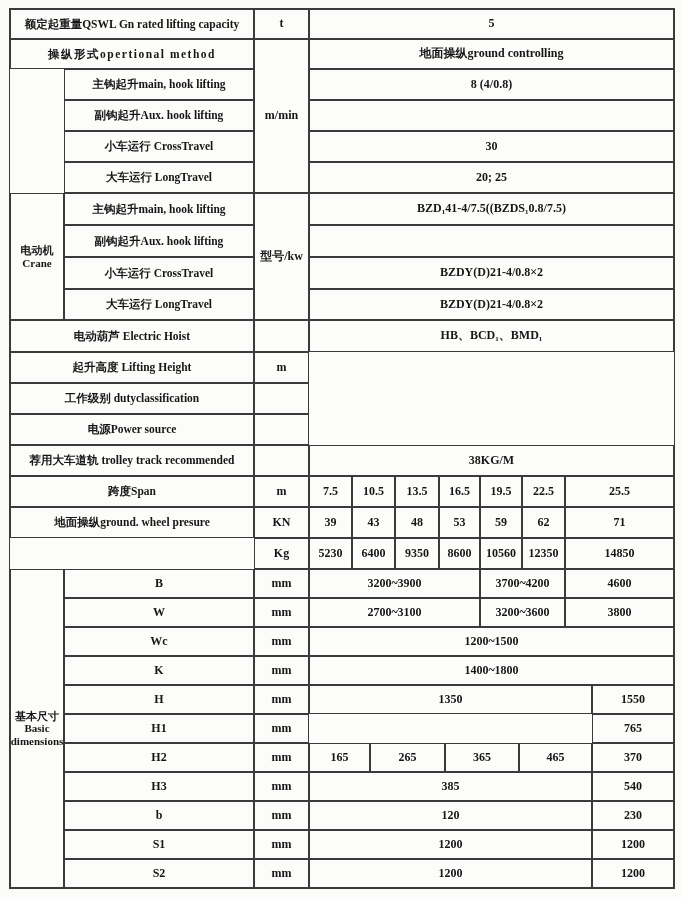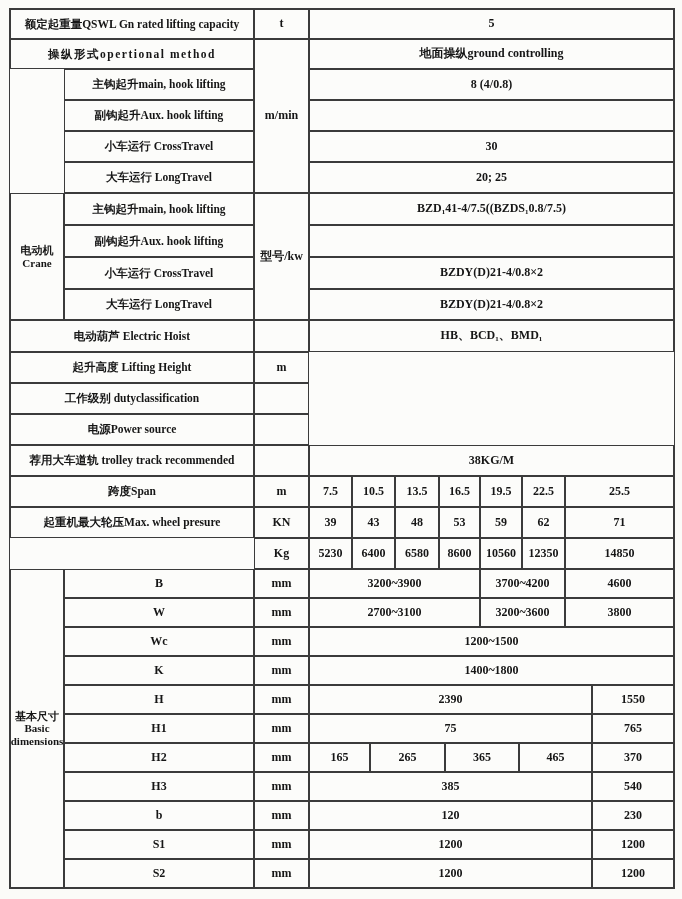--- a/index.html
+++ b/index.html
@@ -90,34 +90,34 @@
   <div class="c lab" style="grid-area:16/1/17/3">跨度Span</div>
   <div class="c" style="grid-area:16/3/17/4">m</div>
   <div class="c" style="grid-area:16/4/17/5">7.5</div>
   <div class="c" style="grid-area:16/5/17/7">10.5</div>
   <div class="c" style="grid-area:16/7/17/8">13.5</div>
   <div class="c" style="grid-area:16/8/17/10">16.5</div>
   <div class="c" style="grid-area:16/10/17/12">19.5</div>
   <div class="c" style="grid-area:16/12/17/13">22.5</div>
   <div class="c" style="grid-area:16/13/17/15">25.5</div>
 
-  <div class="c lab" style="grid-area:17/1/18/3">起重机最大轮压Max. wheel presure</div>
+  <div class="c lab" style="grid-area:17/1/18/3">地面操纵ground. wheel presure</div>
   <div class="c" style="grid-area:17/3/18/4">KN</div>
   <div class="c" style="grid-area:17/4/18/5">39</div>
   <div class="c" style="grid-area:17/5/18/7">43</div>
   <div class="c" style="grid-area:17/7/18/8">48</div>
   <div class="c" style="grid-area:17/8/18/10">53</div>
   <div class="c" style="grid-area:17/10/18/12">59</div>
   <div class="c" style="grid-area:17/12/18/13">62</div>
   <div class="c" style="grid-area:17/13/18/15">71</div>
 
   <div class="c" style="grid-area:18/3/19/4">Kg</div>
   <div class="c sm" style="grid-area:18/4/19/5">5230</div>
   <div class="c sm" style="grid-area:18/5/19/7">6400</div>
-  <div class="c sm" style="grid-area:18/7/19/8">6580</div>
+  <div class="c sm" style="grid-area:18/7/19/8">9350</div>
   <div class="c sm" style="grid-area:18/8/19/10">8600</div>
   <div class="c sm" style="grid-area:18/10/19/12">10560</div>
   <div class="c sm" style="grid-area:18/12/19/13">12350</div>
   <div class="c sm" style="grid-area:18/13/19/15">14850</div>
 
   <div class="c grp" style="grid-area:19/1/30/2">基本尺寸
 Basic
 dimensions</div>
 
   <div class="c" style="grid-area:19/2/20/3">B</div>
@@ -135,26 +135,25 @@
   <div class="c" style="grid-area:21/2/22/3">Wc</div>
   <div class="c" style="grid-area:21/3/22/4">mm</div>
   <div class="c" style="grid-area:21/4/22/15">1200~1500</div>
 
   <div class="c" style="grid-area:22/2/23/3">K</div>
   <div class="c" style="grid-area:22/3/23/4">mm</div>
   <div class="c" style="grid-area:22/4/23/15">1400~1800</div>
 
   <div class="c" style="grid-area:23/2/24/3">H</div>
   <div class="c" style="grid-area:23/3/24/4">mm</div>
-  <div class="c" style="grid-area:23/4/24/14">2390</div>
+  <div class="c" style="grid-area:23/4/24/14">1350</div>
   <div class="c" style="grid-area:23/14/24/15">1550</div>
 
   <div class="c" style="grid-area:24/2/25/3">H1</div>
   <div class="c" style="grid-area:24/3/25/4">mm</div>
-  <div class="c" style="grid-area:24/4/25/14">75</div>
   <div class="c" style="grid-area:24/14/25/15">765</div>
 
   <div class="c" style="grid-area:25/2/26/3">H2</div>
   <div class="c" style="grid-area:25/3/26/4">mm</div>
   <div class="c" style="grid-area:25/4/26/6">165</div>
   <div class="c" style="grid-area:25/6/26/9">265</div>
   <div class="c" style="grid-area:25/9/26/11">365</div>
   <div class="c" style="grid-area:25/11/26/14">465</div>
   <div class="c" style="grid-area:25/14/26/15">370</div>
 

